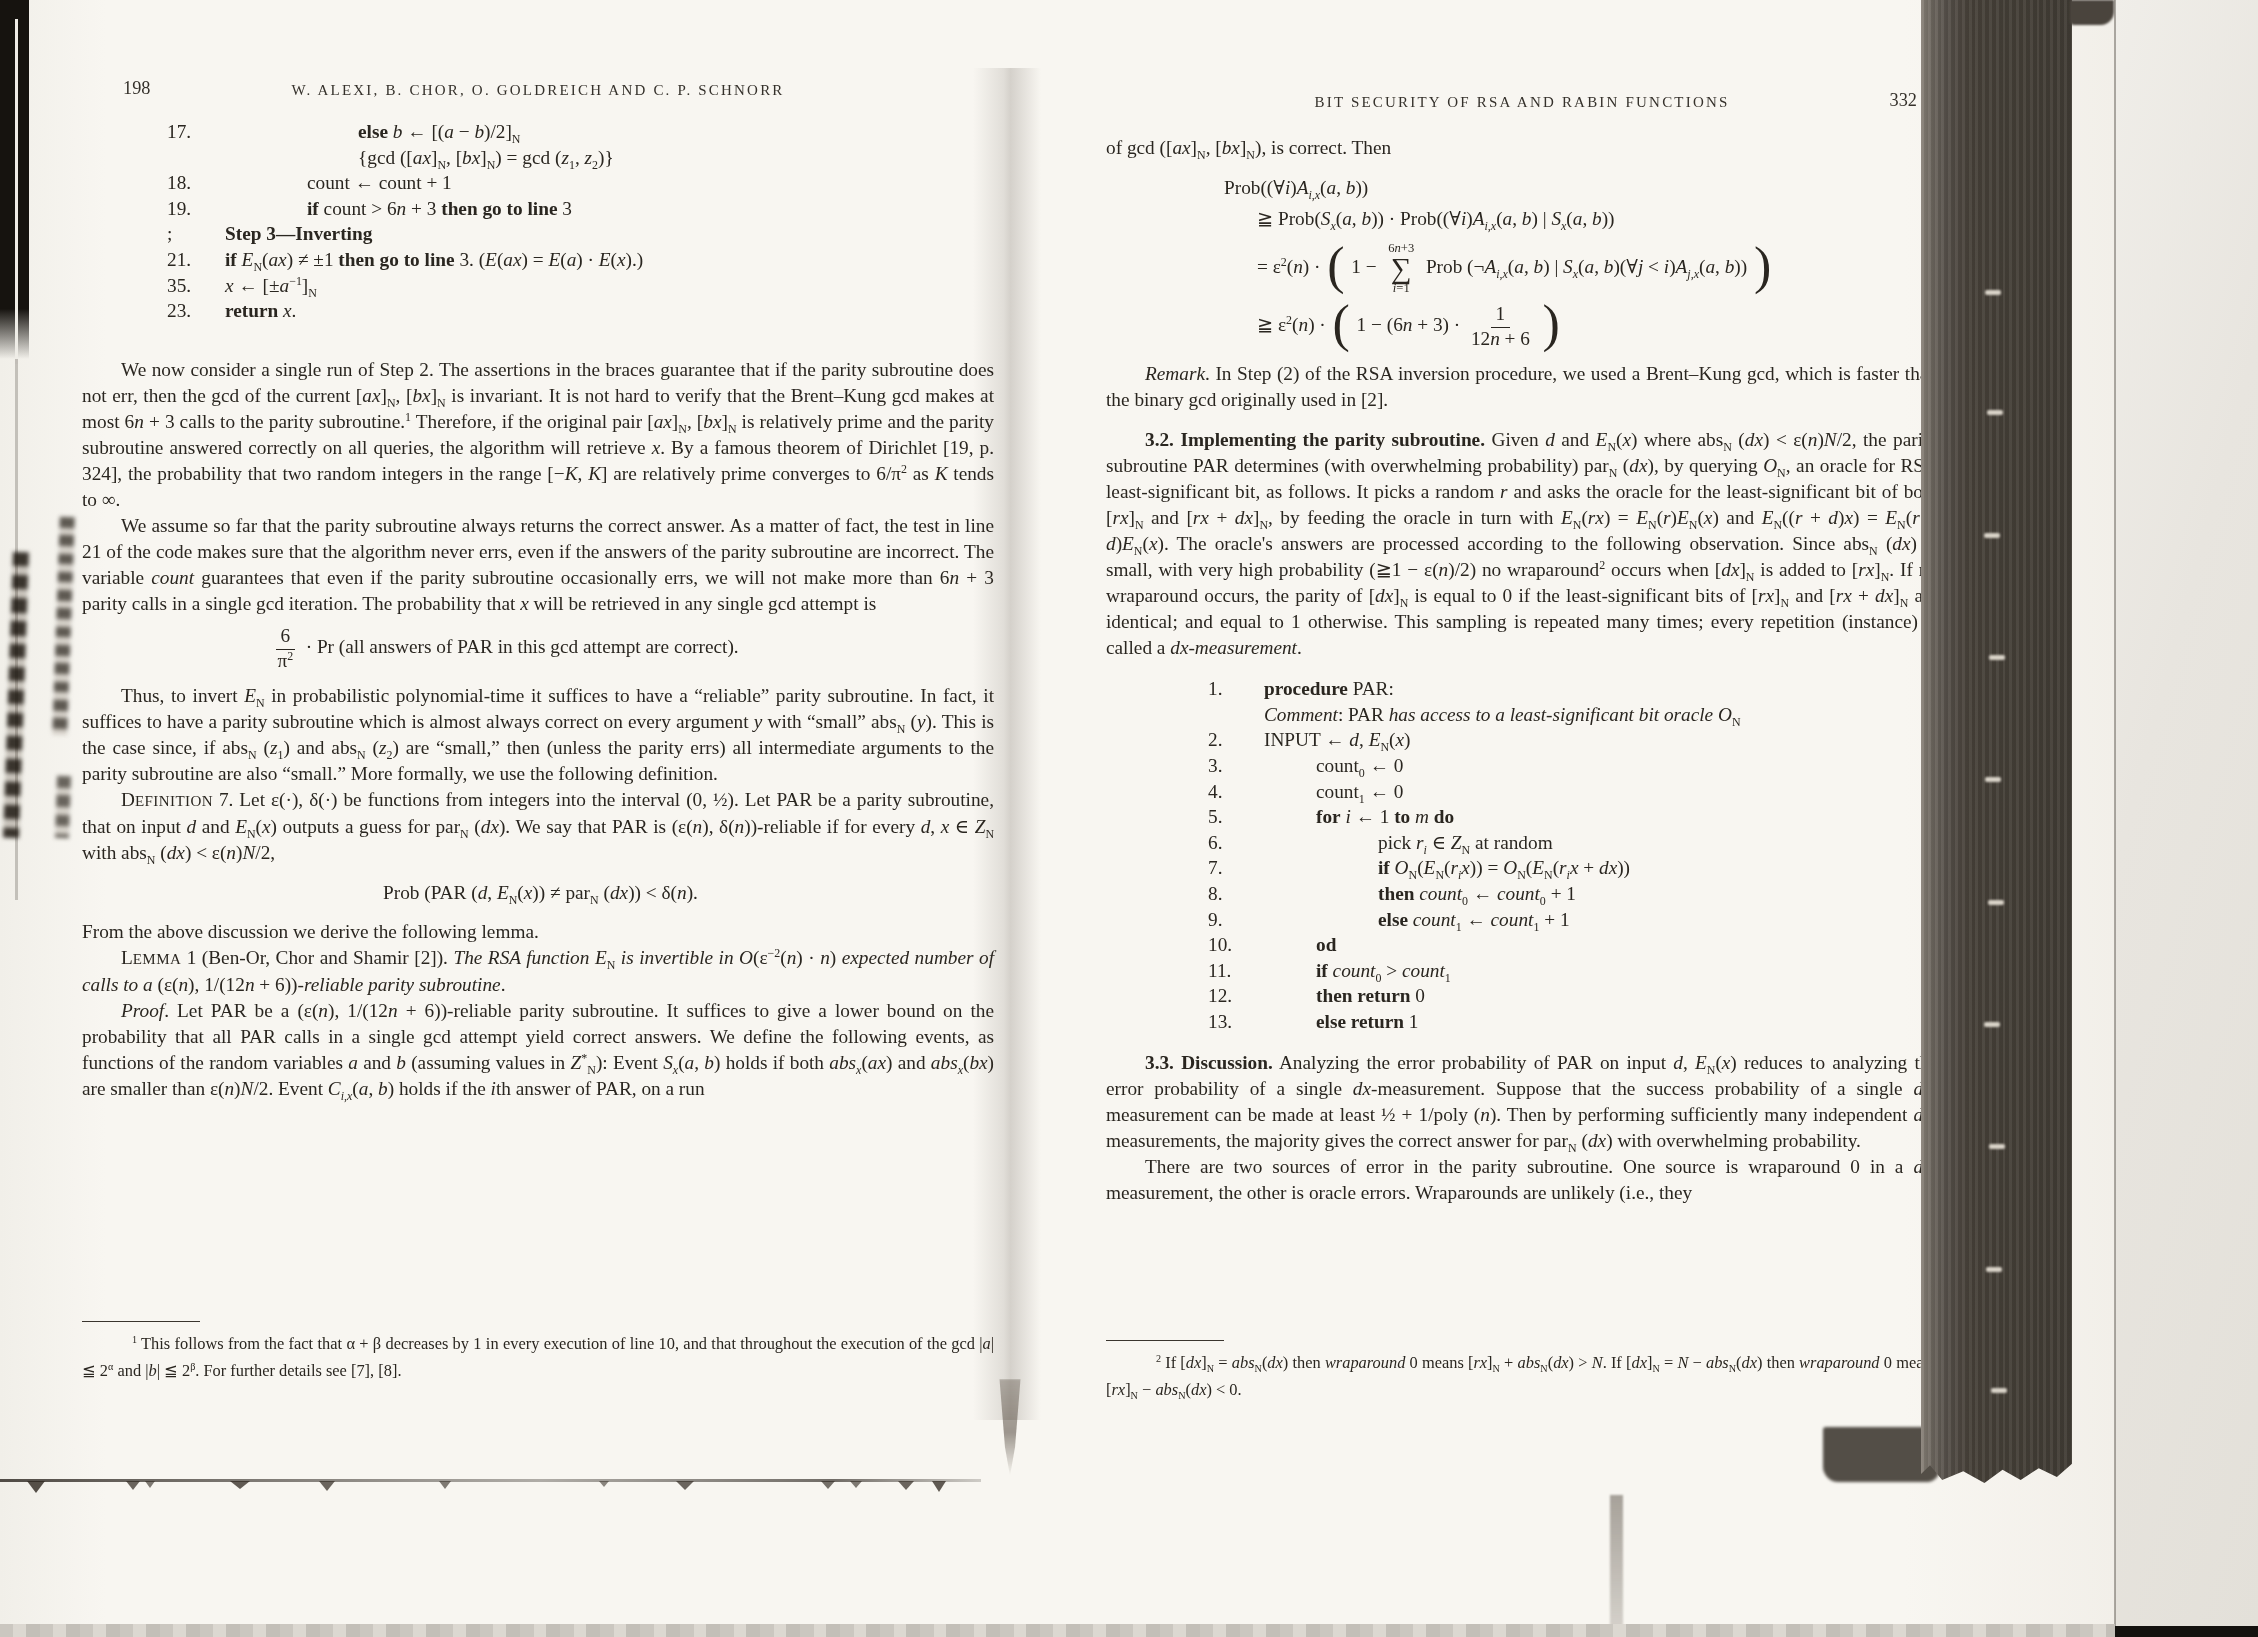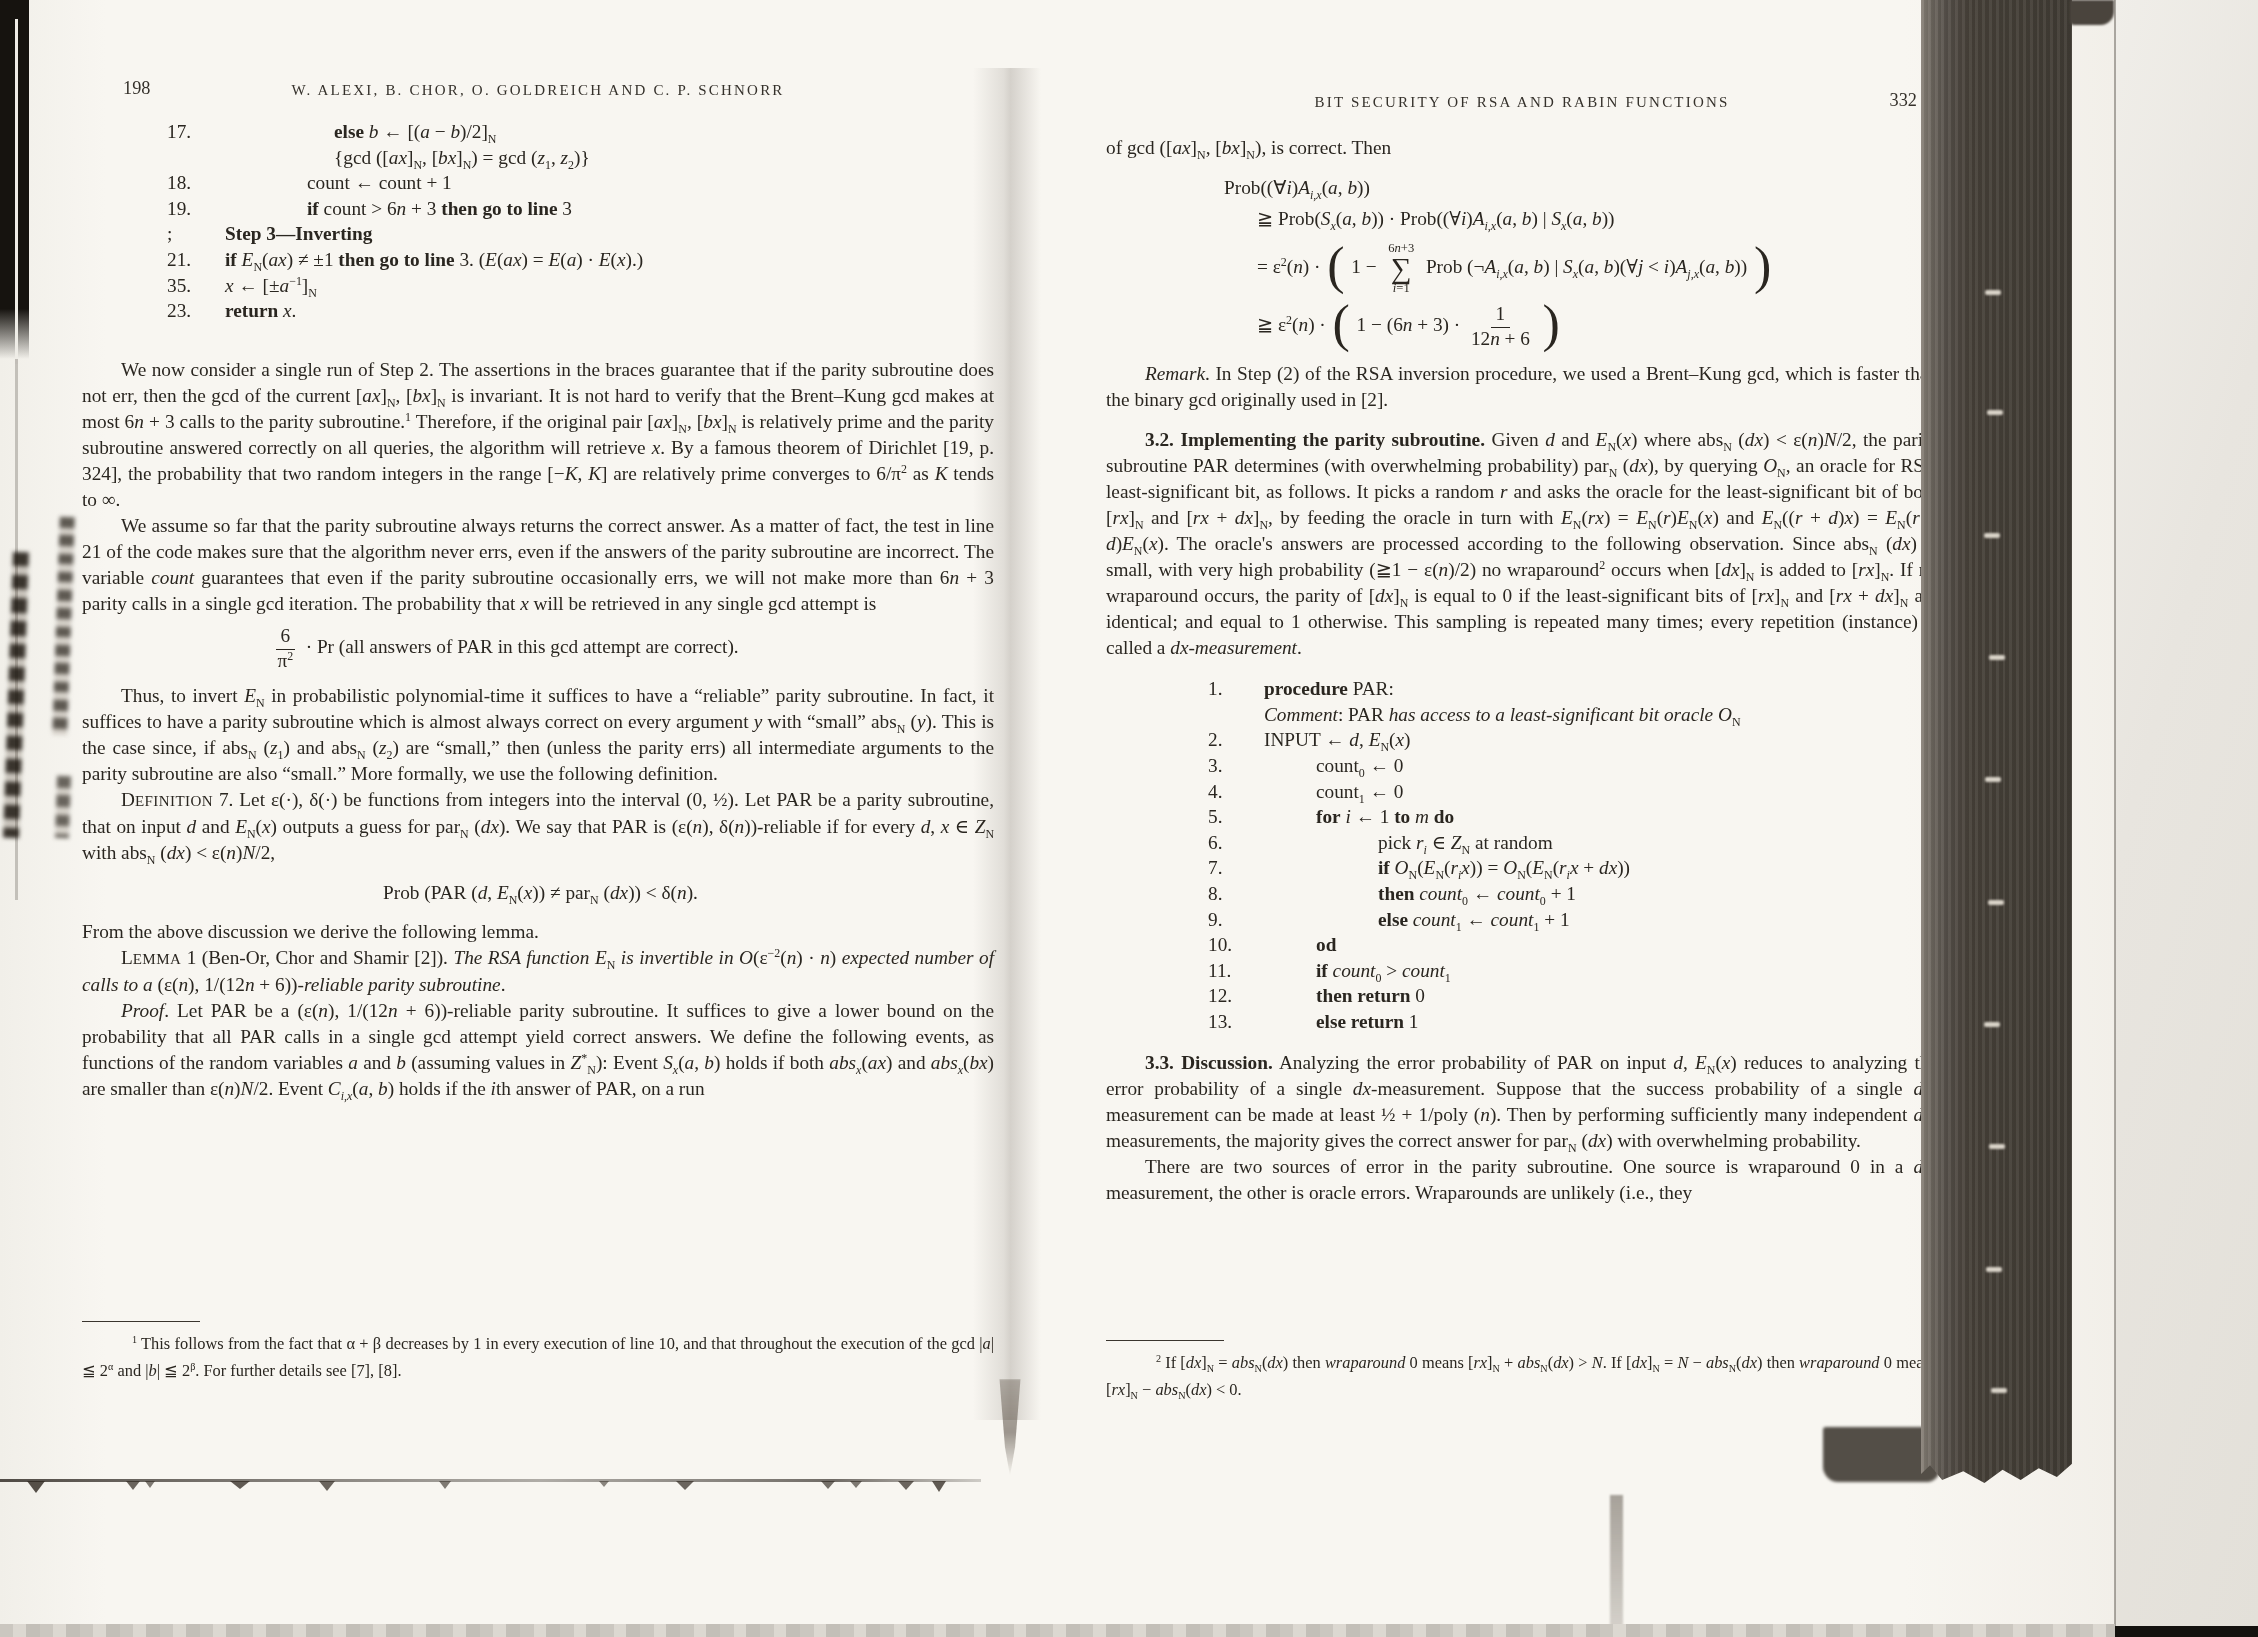--- a/index.html
+++ b/index.html
@@ -20,21 +20,21 @@
   .gap-top{margin-top:33px !important;}
   .sc{font-size:0.78em;letter-spacing:0.4px;}
   sup{font-size:0.62em;line-height:0;}
   sub{font-size:0.62em;line-height:0;}
   
   .codeblock{position:relative;margin-top:21px;text-decoration:underline;}
   .crow{position:relative;height:25.6px;}
   .crow .ln{position:absolute;width:48px;text-align:left;}
   .crow .ct{position:absolute;white-space:nowrap;}
   #leftcol .crow .ln{left:85px;}
-  .l0{left:143px;} .l1{left:183px;} .l2{left:225px;} .l3{left:252px;}
+  .l0{left:143px;} .l1{left:183px;} .l2{left:225px;} .l3{left:276px;}
   #rightcol .crow .ln{left:102px;}
   .r0{left:158px;} .r1{left:210px;} .r2{left:272px;}
   
   .eqrow{position:relative;margin:7.7px 0;white-space:nowrap;}
   .mfrac{display:inline-flex;flex-direction:column;align-items:center;vertical-align:middle;line-height:1.05;margin:0 5.8px;}
   .mfrac .fn{border-bottom:1.4px solid #2a2620;padding:0 4.8px 1.9px;}
   .mfrac .fd{padding-top:1.9px;}
   .msum{display:inline-flex;flex-direction:column;align-items:center;vertical-align:middle;line-height:1;margin:0 6.8px;}
   .msum .mlim{font-size:12.6px;}
   .msum .msig{font-size:29px;line-height:0.95;}
@@ -160,21 +160,21 @@
   </div>
 
   <div id="rightcol" class="pagecol">
     <div class="runhead">
       <span>BIT SECURITY OF RSA AND RABIN FUNCTIONS</span>
       <span class="pgnum">332</span>
     </div>
 
     <p class="body noind" style="margin-top:25px;">of gcd ([<i>ax</i>]<sub>N</sub>, [<i>bx</i>]<sub>N</sub>), is correct. Then</p>
 
-    <div class="eqrow" style="margin:13.5px 0 5.8px 118px;font-family:Liberation Serif, serif;">
+    <div class="eqrow" style="margin:13.5px 0 5.8px 118px;">
       <span>Prob((∀<i>i</i>)<i>A</i><sub><i>i</i>,<i>x</i></sub>(<i>a</i>, <i>b</i>))</span>
     </div>
     <div class="eqrow" style="margin:5.8px 0 5.8px 151px;">
       <span>≧ Prob(<i>S<sub>x</sub></i>(<i>a</i>, <i>b</i>)) · Prob((∀<i>i</i>)<i>A</i><sub><i>i</i>,<i>x</i></sub>(<i>a</i>, <i>b</i>) | <i>S<sub>x</sub></i>(<i>a</i>, <i>b</i>))</span>
     </div>
     <div class="eqrow" style="margin:9.7px 0 9.7px 151px;">
       <span>= ε<sup>2</sup>(<i>n</i>) ·</span>
       <span class="bp">(</span>
       <span>1 −</span>
       <span class="msum">

